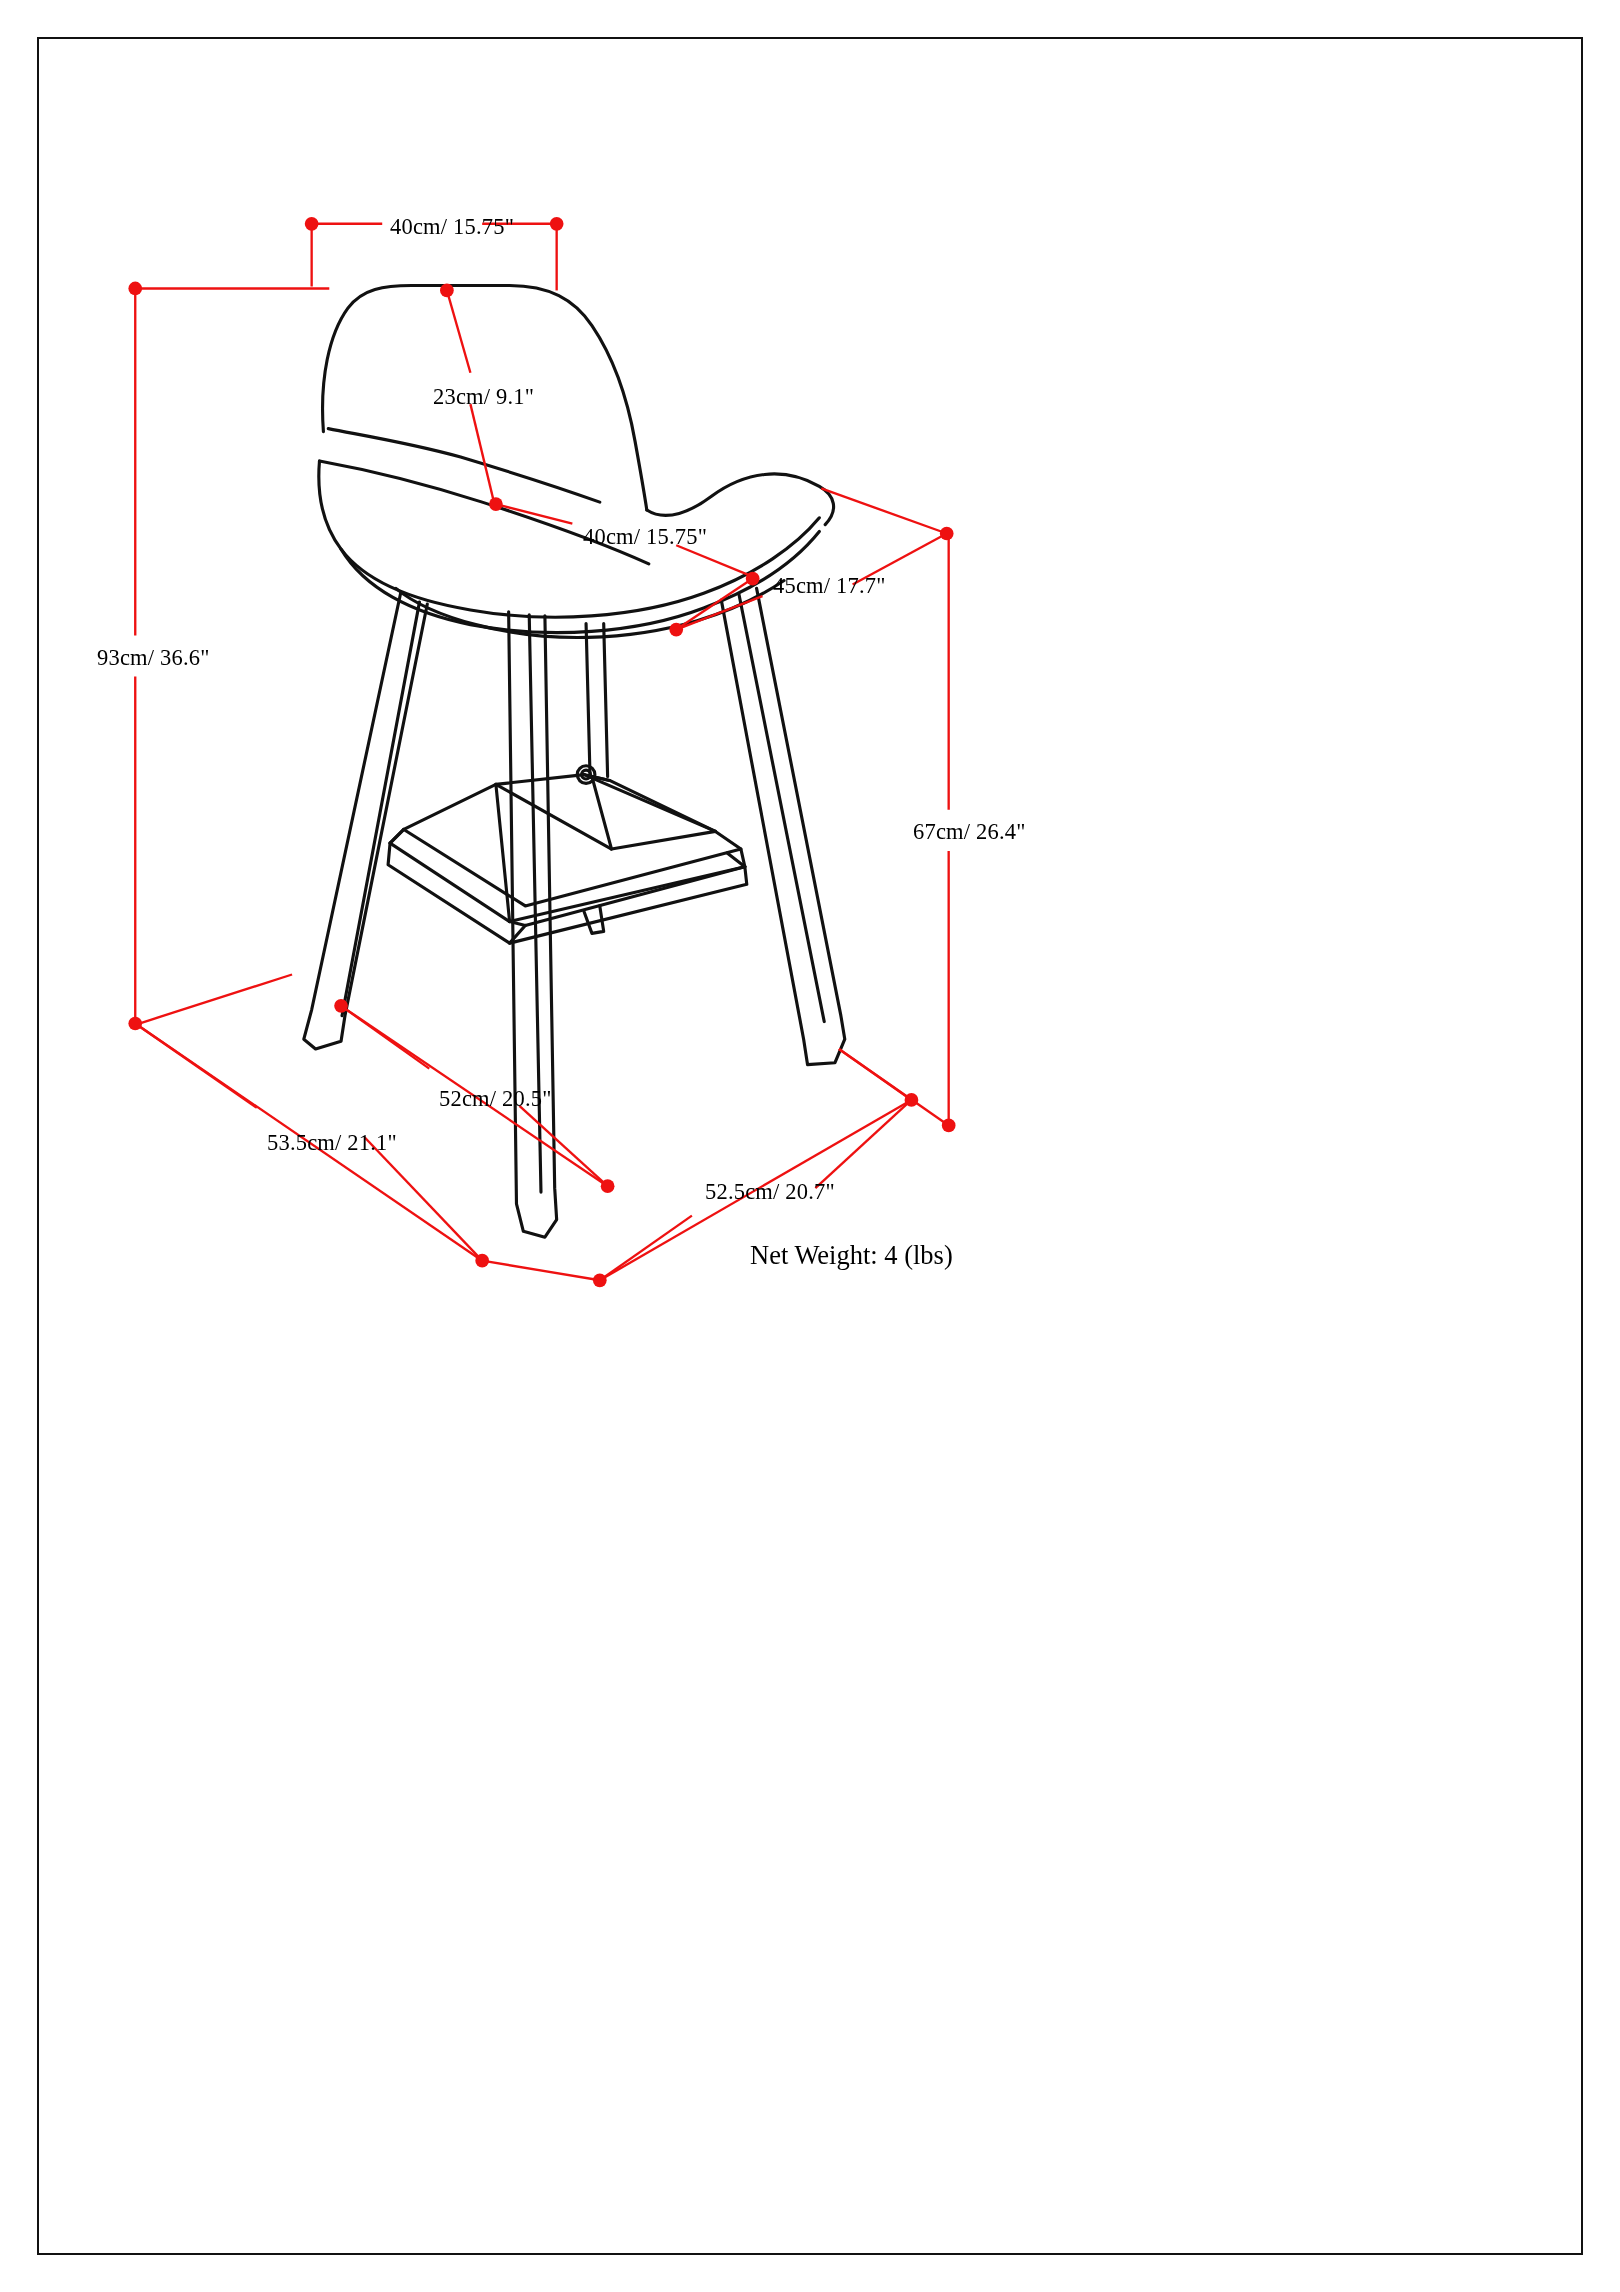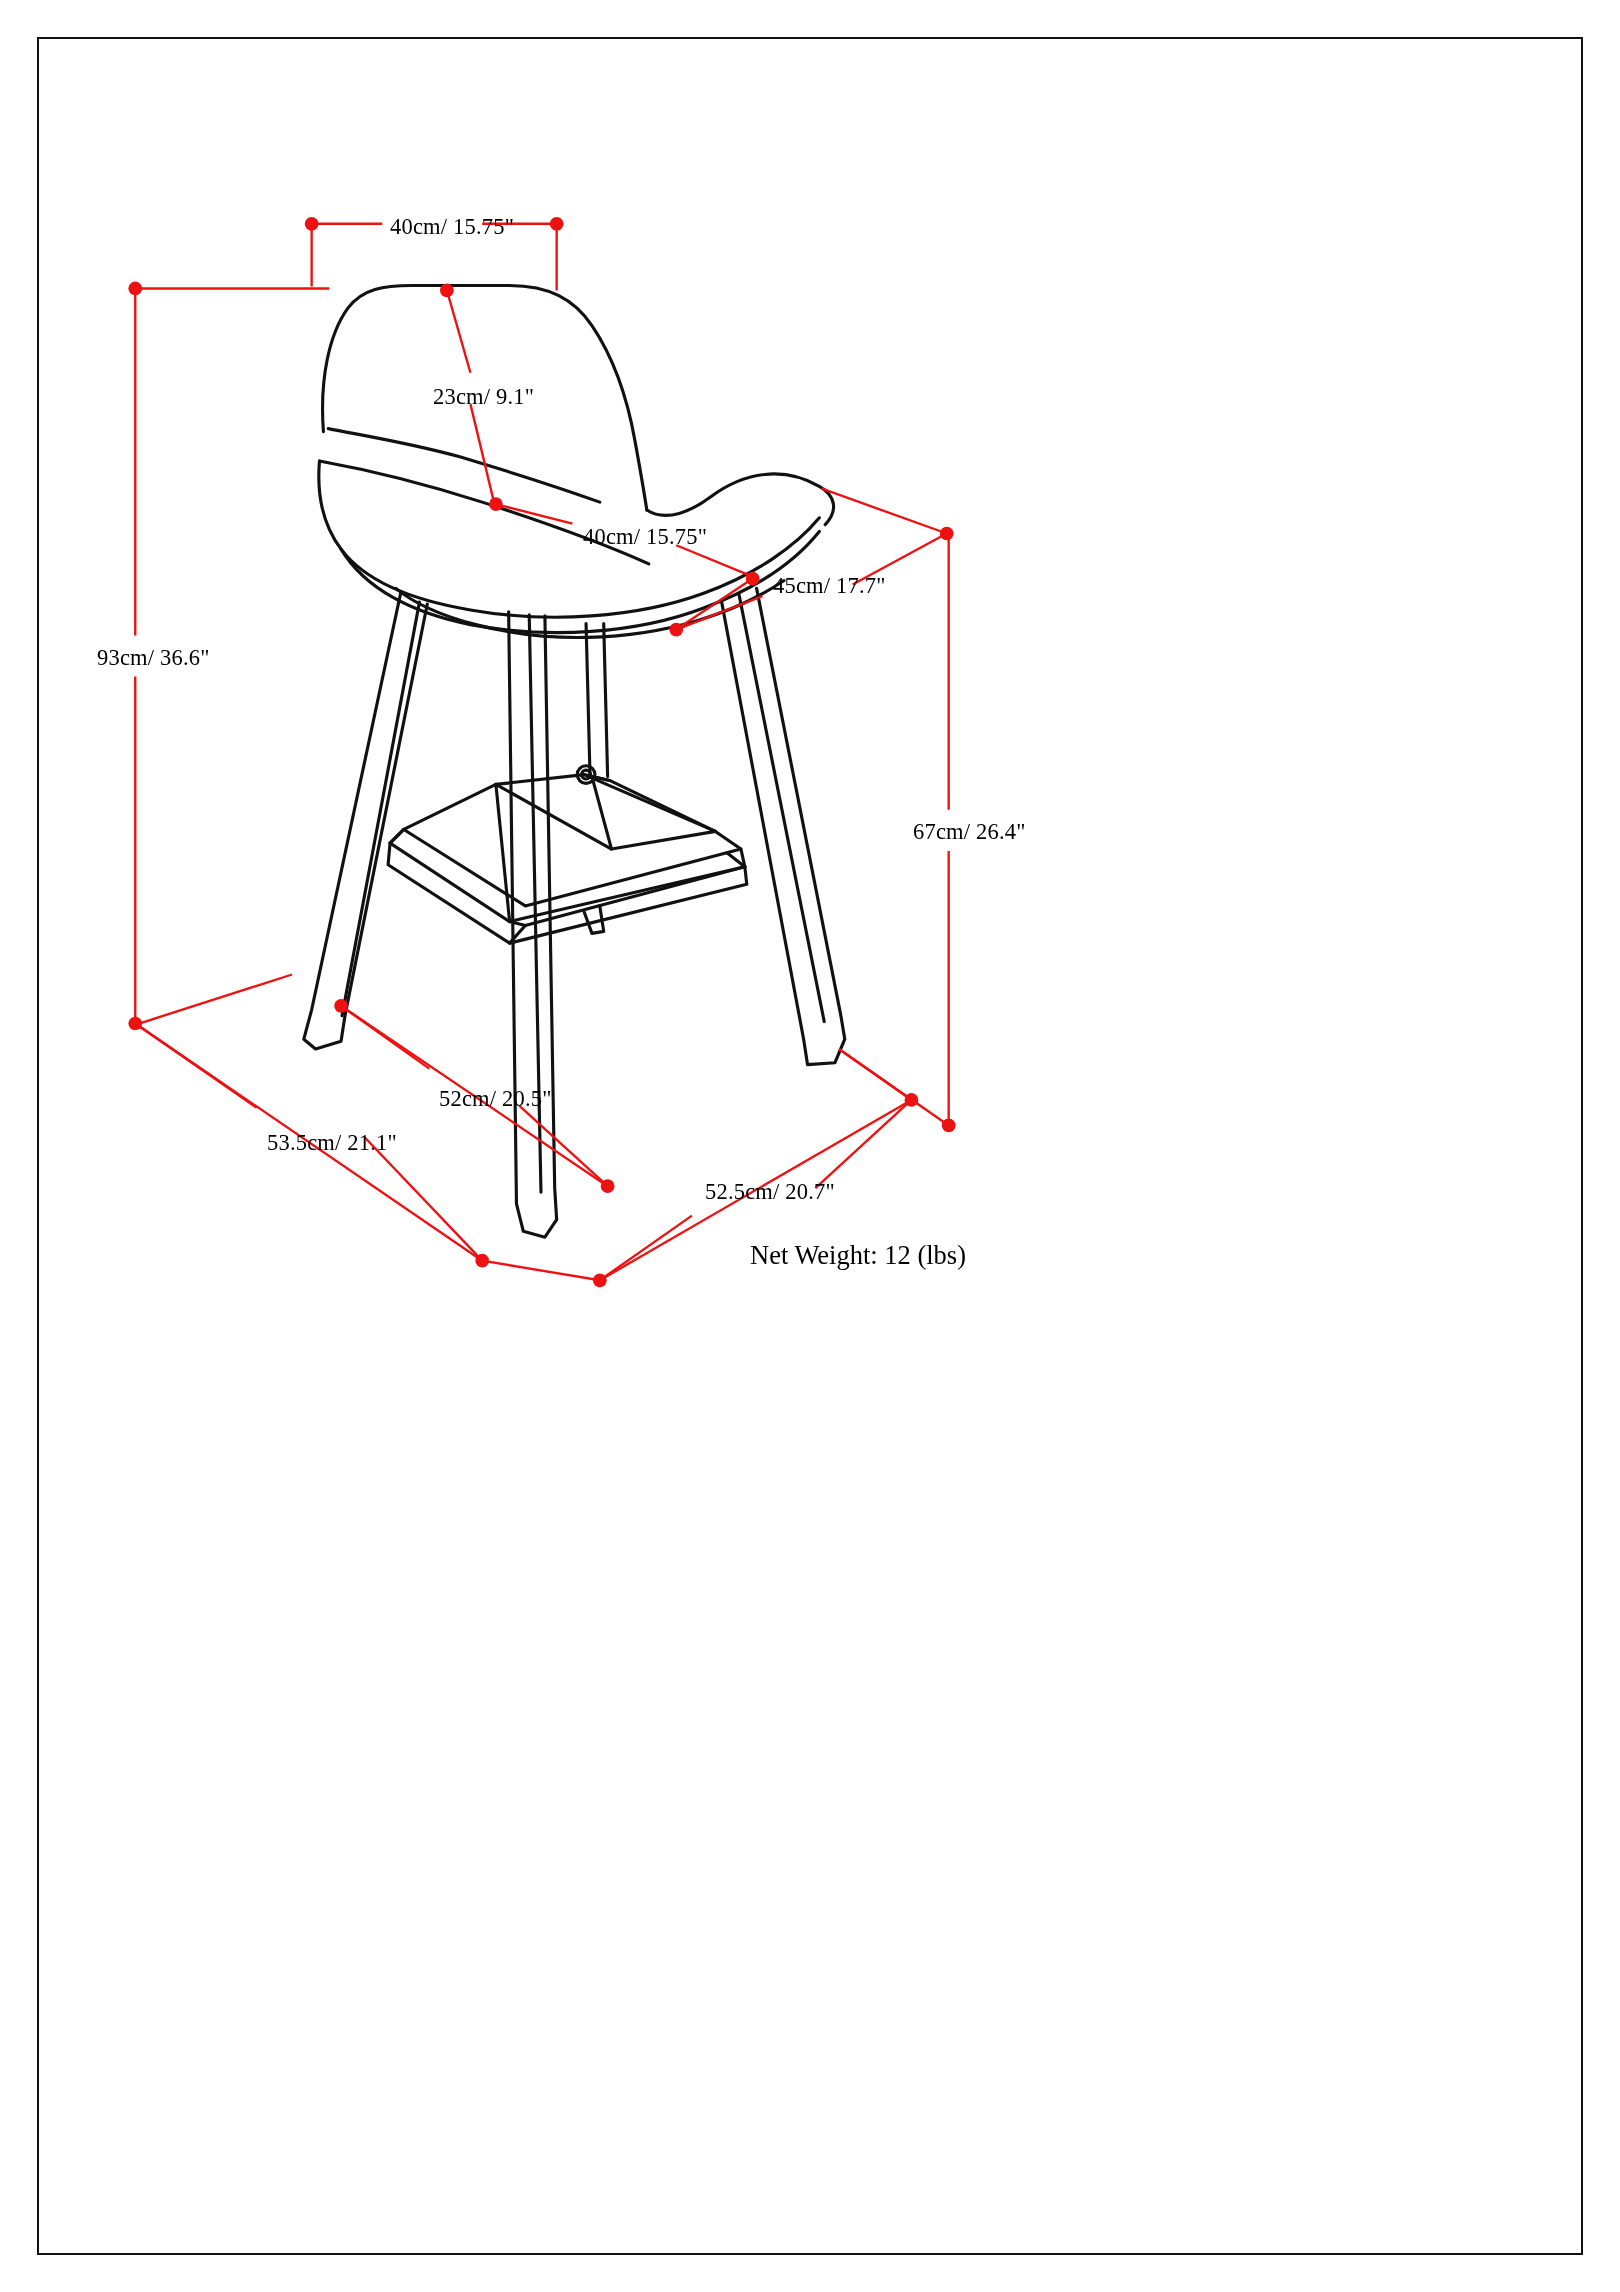--- a/index.html
+++ b/index.html
@@ -189,16 +189,16 @@
   <div class="dimlabel" style="left:390px; top:214px;">40cm/ 15.75"</div>
   <div class="dimlabel" style="left:433px; top:384px;">23cm/ 9.1"</div>
   <div class="dimlabel" style="left:583px; top:524px;">40cm/ 15.75"</div>
   <div class="dimlabel" style="left:773px; top:573px;">45cm/ 17.7"</div>
   <div class="dimlabel" style="left:97px; top:645px;">93cm/ 36.6"</div>
   <div class="dimlabel" style="left:913px; top:819px;">67cm/ 26.4"</div>
   <div class="dimlabel" style="left:439px; top:1086px;">52cm/ 20.5"</div>
   <div class="dimlabel" style="left:267px; top:1130px;">53.5cm/ 21.1"</div>
   <div class="dimlabel" style="left:705px; top:1179px;">52.5cm/ 20.7"</div>
 
-  <div class="weight" style="left:750px; top:1240px;">Net Weight: 12 (lbs)</div>
+  <div class="weight" style="left:750px; top:1240px;">Net Weight: 4 (lbs)</div>
 
 </div>
 
 
 </body></html>

